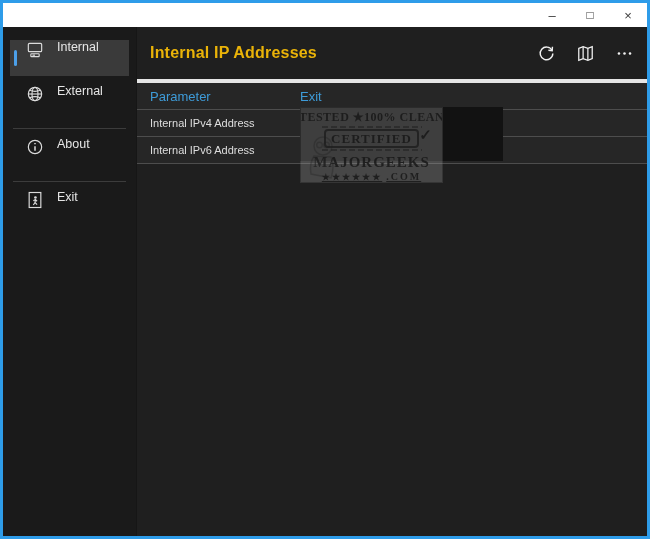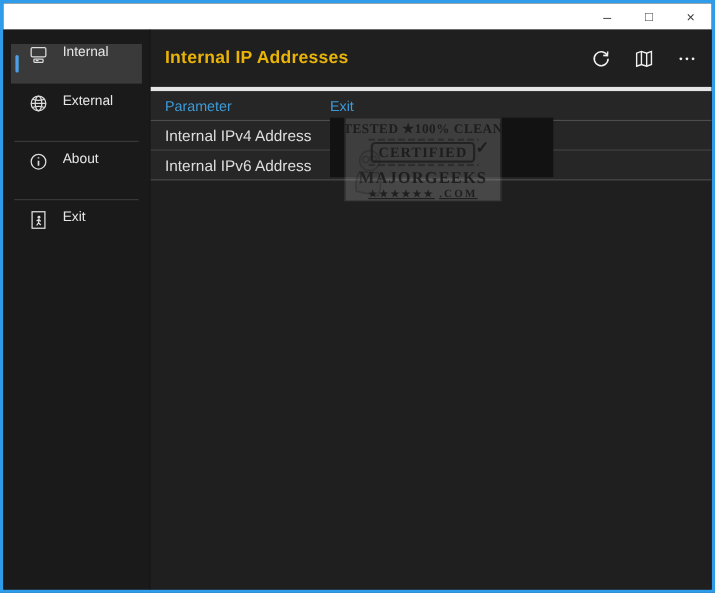--- a/index.html
+++ b/index.html
@@ -52,31 +52,31 @@
   
   .table { border-top:4px solid #e5e5e5; }
   .t-head {
     display:flex; height:27px; align-items:center;
     border-bottom:1px solid #4d4d4d; background:#262626;
     color:#3e9bd8; font-size:13px;
   }
   .t-row {
     display:flex; height:27px; align-items:center;
     border-bottom:1px solid #4d4d4d; background:#262626;
-    color:#dedede; font-size:14px;
+    color:#dedede; font-size:11px;
   }
   .col-param { width:163px; padding-left:13px; flex-shrink:0; }
   .col-value { flex:1; }
   
   .redaction {
     position:absolute; left:297px; top:80px; width:203px; height:54px;
     background:#121212; z-index:2;
   }
   .watermark {
-    position:absolute; left:311px; top:81px; width:141px; height:74px;
+    position:absolute; left:298px; top:81px; width:141px; height:74px;
     background:rgba(165,165,165,0.30);
     box-shadow:0 0 0 1px rgba(120,120,120,0.25);
     z-index:3; overflow:hidden;
     display:flex; flex-direction:column; align-items:center;
     color:rgba(22,22,22,0.82); text-align:center;
     font-family:"Liberation Serif", serif; font-weight:bold;
   }
   .wm-line1 { font-size:12px; margin-top:2px; letter-spacing:0.5px; white-space:nowrap; }
   .wm-dots { width:100px; height:4px; margin:1px 0; opacity:0.5;
     background:repeating-linear-gradient(90deg, rgba(20,20,20,0.8) 0 6px, transparent 6px 9px); }

